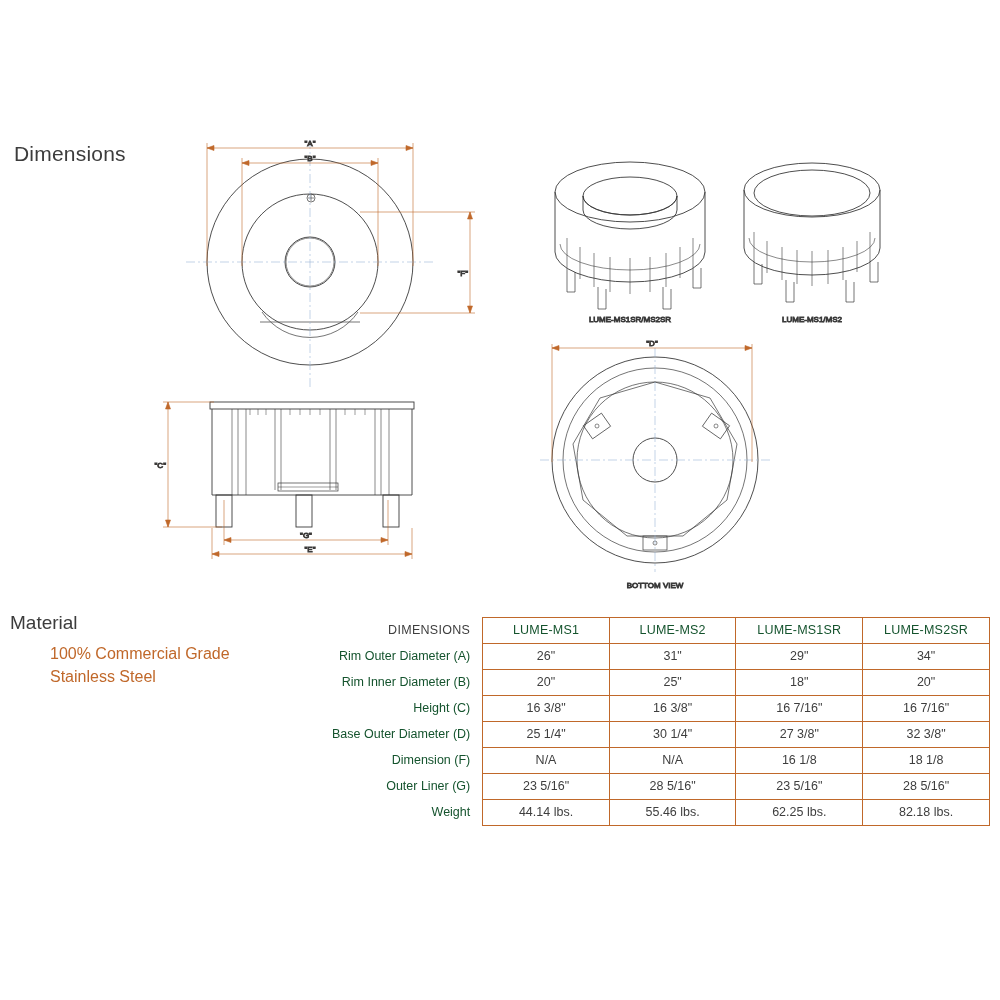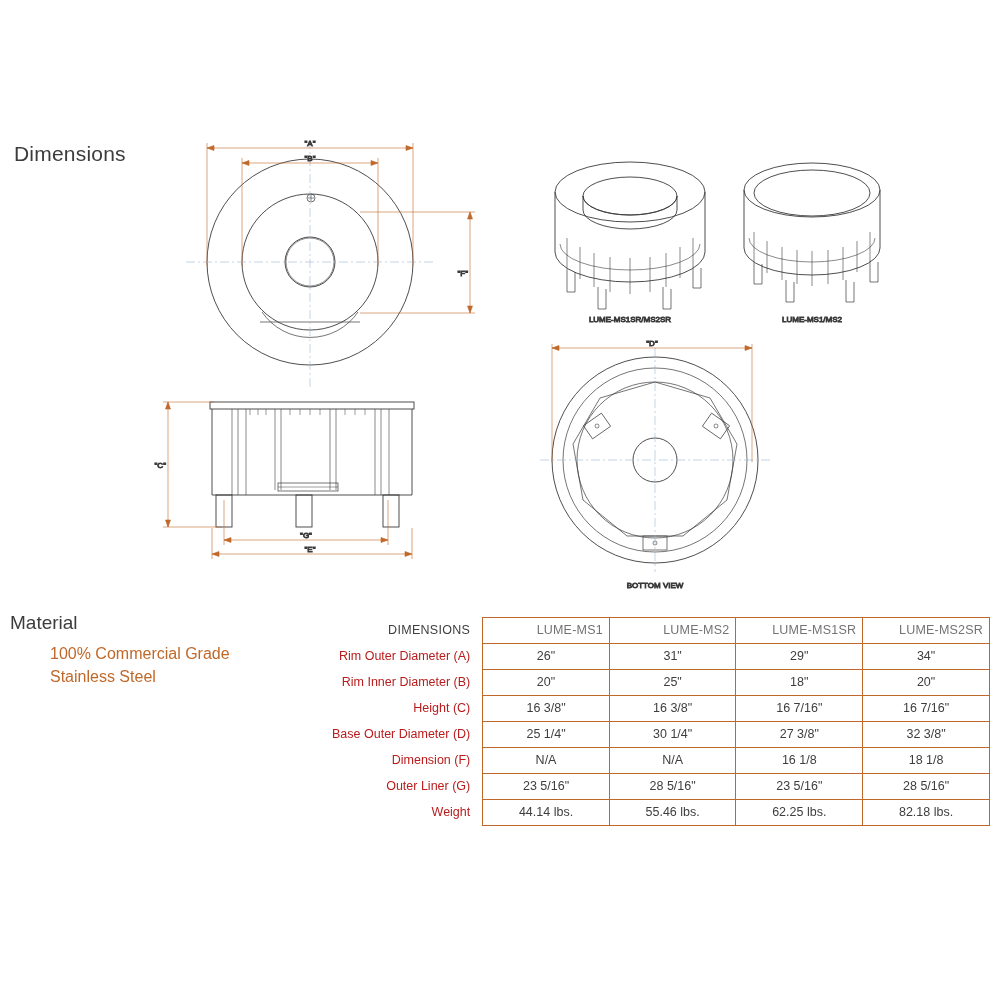--- a/index.html
+++ b/index.html
@@ -82,29 +82,28 @@
     border: 1px solid #c0682a;
     padding: 3px 6px;
     text-align: center;
     color: #3e3e3e;
     font-weight: normal;
     height: 19px;
     line-height: 1.1;
   }
   .spec-table th {
     font-size: 12.5px;
-    color: #737373;
+    color: #14532d;
     letter-spacing: 0.2px;
-    text-align: right;
   }
   .spec-table td.rowlabel, .spec-table th.rowlabel {
     border: none;
     text-align: right;
     padding-right: 12px;
-    color: #b91c1c;
+    color: #14532d;
     width: 268px;
     white-space: nowrap;
   }
   .spec-table th.rowlabel {
     color: #3e3e3e;
     letter-spacing: 0.3px;
   }
   .spec-table col.datacol { width: 130px; }
 </style>
 </head>

